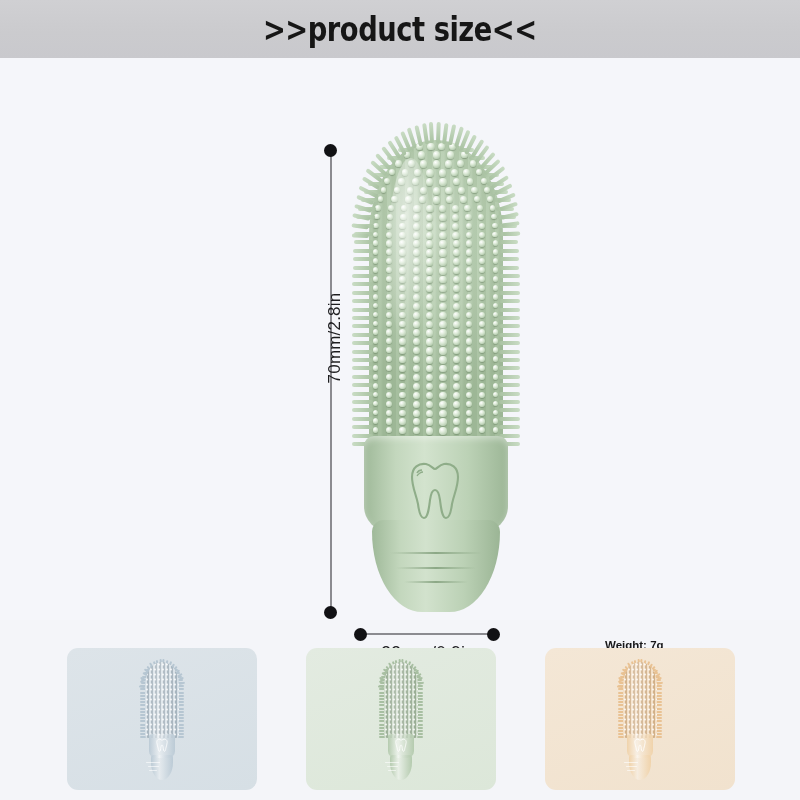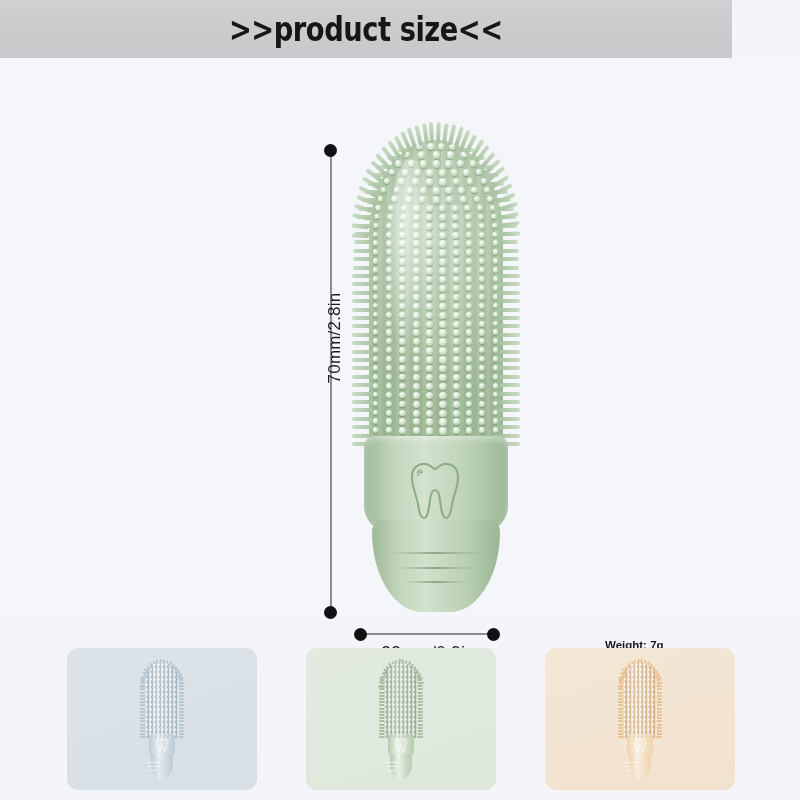--- a/index.html
+++ b/index.html
@@ -6,21 +6,21 @@
   html,body { width:800px; height:800px; }
   body {
     font-family:"Liberation Sans", sans-serif;
     background:#f4f5f9;
     position:relative;
     overflow:hidden;
   }
 
   
   .header {
-    position:absolute; left:0; top:0; width:732px; height:58px;
+    position:absolute; left:0; top:0; width:800px; height:58px;
     background:linear-gradient(180deg,#d0d0d3 0%,#cbcbce 55%,#c9c9cd 100%);
     display:flex; align-items:center; justify-content:center;
   }
   .header-title {
     font-family:"DejaVu Sans Condensed","Liberation Sans", sans-serif;
     font-size:33px; font-weight:bold; color:#161616;
     letter-spacing:-0.5px; transform:scaleX(0.92);
   }
 
   

